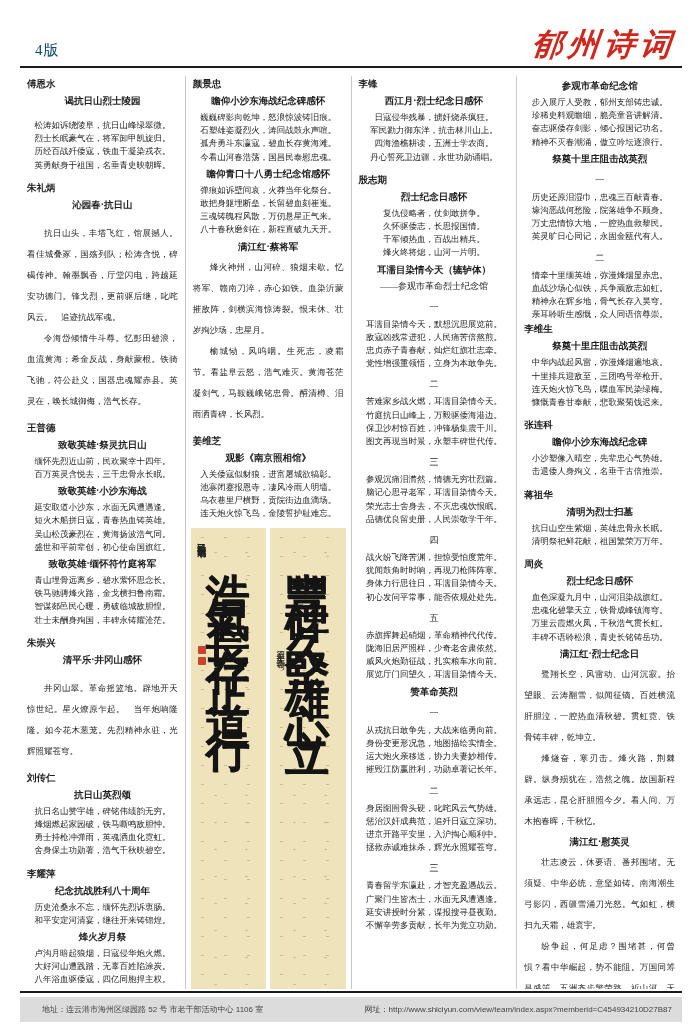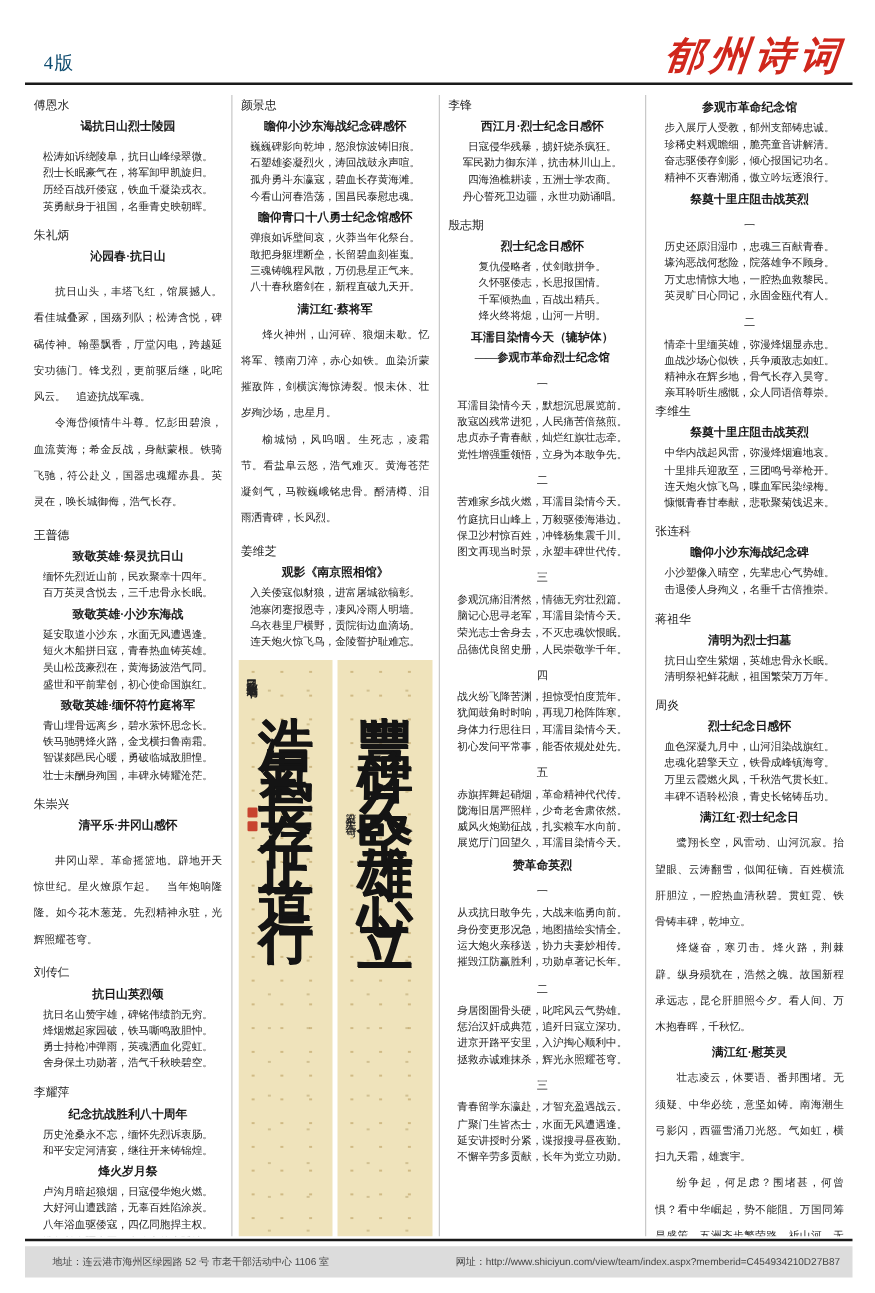--- a/index.html
+++ b/index.html
@@ -9,24 +9,24 @@
   #header{position:absolute;left:20px;right:18px;top:22px;height:42px;}
   #page-label{position:absolute;left:2px;bottom:4px;font-size:15px;letter-spacing:1px;color:#0c4a6e;margin-left:13px;}
   #masthead{position:absolute;right:6px;bottom:-2px;font-size:31px;font-weight:bold;color:#d0271c;
             font-style:italic;letter-spacing:5px;transform:skewX(-6deg);
             font-family:"DejaVu Serif",serif;}
   #header-rule{position:absolute;left:20px;right:18px;top:66px;height:2px;background:#1a1a1a;}
   
   #cols{position:absolute;left:20px;right:18px;top:76px;height:913px;display:flex;}
   .col{flex:1 1 0;padding:0 7px;overflow:hidden;border-right:1px solid #c9c9c9;}
   .col:last-child{border-right:none;}
-  .blk-author{font-weight:normal;font-size:9.5px;margin:10px 0 3px;}
+  .blk-author{font-weight:bold;font-size:9.5px;margin:10px 0 3px;}
   .blk-author.first{margin-top:2px;}
   .blk-title{font-weight:bold;font-size:9.5px;text-align:center;margin:4px 0 3px;}
-  .blk-subtitle{font-weight:bold;font-size:9px;text-align:center;margin:1px 0 4px;}
+  .blk-subtitle{font-weight:normal;font-size:9px;text-align:center;margin:1px 0 4px;}
   .blk-num{text-align:center;font-size:9px;margin:8px 0 4px;}
   .blk-line{font-size:8.5px;line-height:13.2px;text-align:center;white-space:nowrap;}
   .blk-para{font-size:8.5px;line-height:21px;text-align:justify;text-indent:2em;}
   .blk-gap{height:8px;}
   
   .callig{margin:8px -2px 0;height:528px;display:flex;gap:4px;background:#fff;}
   .scroll{position:relative;flex:1 1 0;background:#efe3bb;
           background-image:radial-gradient(rgba(150,110,30,.35) 1px,transparent 1.2px),
                            radial-gradient(rgba(120,90,20,.25) 1px,transparent 1.2px);
           background-size:23px 19px,31px 27px;background-position:0 0,9px 11px;

